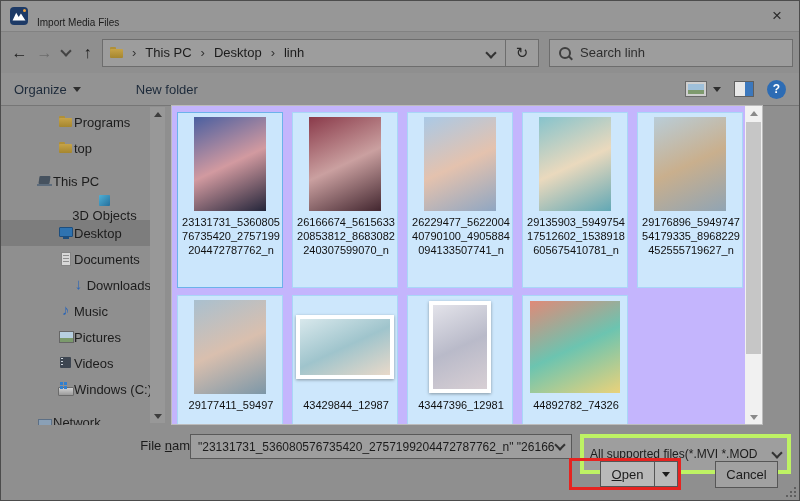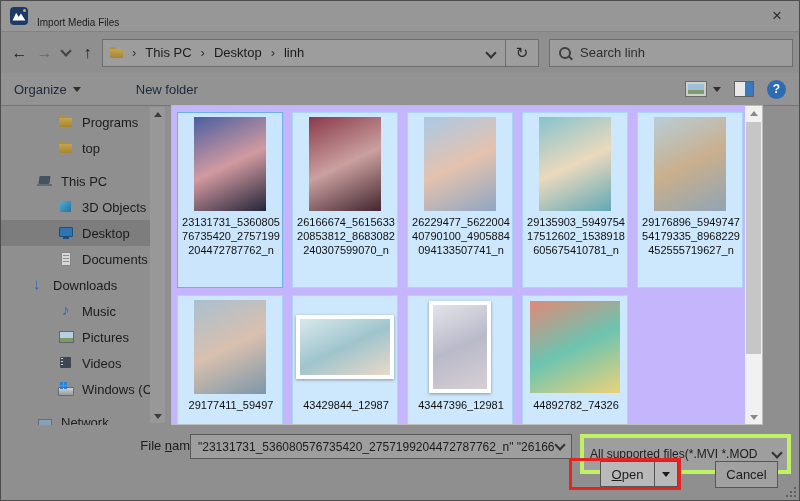--- a/index.html
+++ b/index.html
@@ -42,21 +42,21 @@
   .ic-view::before{content:"";position:absolute;inset:2px;background:linear-gradient(#9fc0da 0 55%,#7e9a6e 55% 100%);}
   .caret-down{width:0;height:0;border-left:4px solid transparent;border-right:4px solid transparent;border-top:5px solid #2e2e2e;display:inline-block;}
   .ic-pane{width:18px;height:14px;border:1px solid #5f5f5f;background:#e8e8e8;position:relative;}
   .ic-pane::before{content:"";position:absolute;right:0;top:0;width:8px;height:100%;background:#3c78bd;}
   .helpbtn{width:19px;height:19px;border-radius:50%;background:#2d6cb4;color:#fff;font-weight:bold;font-size:12px;
     display:flex;align-items:center;justify-content:center;}
 
   
   .main{position:absolute;top:104px;left:0;width:800px;height:320px;}
   .sidebar{position:absolute;left:0;top:0;width:150px;height:320px;padding-top:4px;box-sizing:border-box;overflow:hidden;}
-  .side-item{height:26px;display:flex;align-items:center;gap:8px;box-sizing:border-box;white-space:nowrap;}
+  .side-item{height:26px;display:flex;align-items:center;box-sizing:border-box;white-space:nowrap;}
   .side-item.selected{background:#7d7d7d;}
   .side-item.group-start{margin-top:7px;}
   .side-scroll{position:absolute;left:149px;top:2px;width:15px;height:316px;background:#989898;}
   .scroll-arrow{position:absolute;left:0;width:15px;height:14px;display:flex;align-items:center;justify-content:center;}
   .tri-up{width:0;height:0;border-left:4px solid transparent;border-right:4px solid transparent;border-bottom:5px solid #3d3d3d;}
   .tri-down{width:0;height:0;border-left:4px solid transparent;border-right:4px solid transparent;border-top:5px solid #3d3d3d;}
 
   
   .ic{width:16px;height:14px;display:inline-block;position:relative;flex:none;}
   .ic-folder::before{content:"";position:absolute;left:1px;top:1px;width:6px;height:3px;background:#b09038;border-radius:1px 1px 0 0;}
@@ -197,33 +197,33 @@
           <span>Programs</span>
         </div>
         <div class="side-item" style="padding-left: 57px;">
           <span class="ic ic-folder"></span>
           <span>top</span>
         </div>
         <div class="side-item group-start" style="padding-left: 36px;">
           <span class="ic ic-computer"></span>
           <span>This PC</span>
         </div>
-        <div class="side-item" style="padding-left: 57px;">
+        <div class="side-item" style="padding-left: 57px; flex-direction: column;">
           <span class="ic ic-cube"></span>
           <span>3D Objects</span>
         </div>
         <div class="side-item selected" style="padding-left: 57px;">
           <span class="ic ic-monitor"></span>
           <span>Desktop</span>
         </div>
         <div class="side-item" style="padding-left: 57px;">
           <span class="ic ic-document"></span>
           <span>Documents</span>
         </div>
-        <div class="side-item" style="padding-left: 28px;">
+        <div class="side-item" style="padding-left: 28px; justify-content: flex-end;">
           <span class="ic ic-download"></span>
           <span>Downloads</span>
         </div>
         <div class="side-item" style="padding-left: 57px;">
           <span class="ic ic-music"></span>
           <span>Music</span>
         </div>
         <div class="side-item" style="padding-left: 57px;">
           <span class="ic ic-picture"></span>
           <span>Pictures</span>

